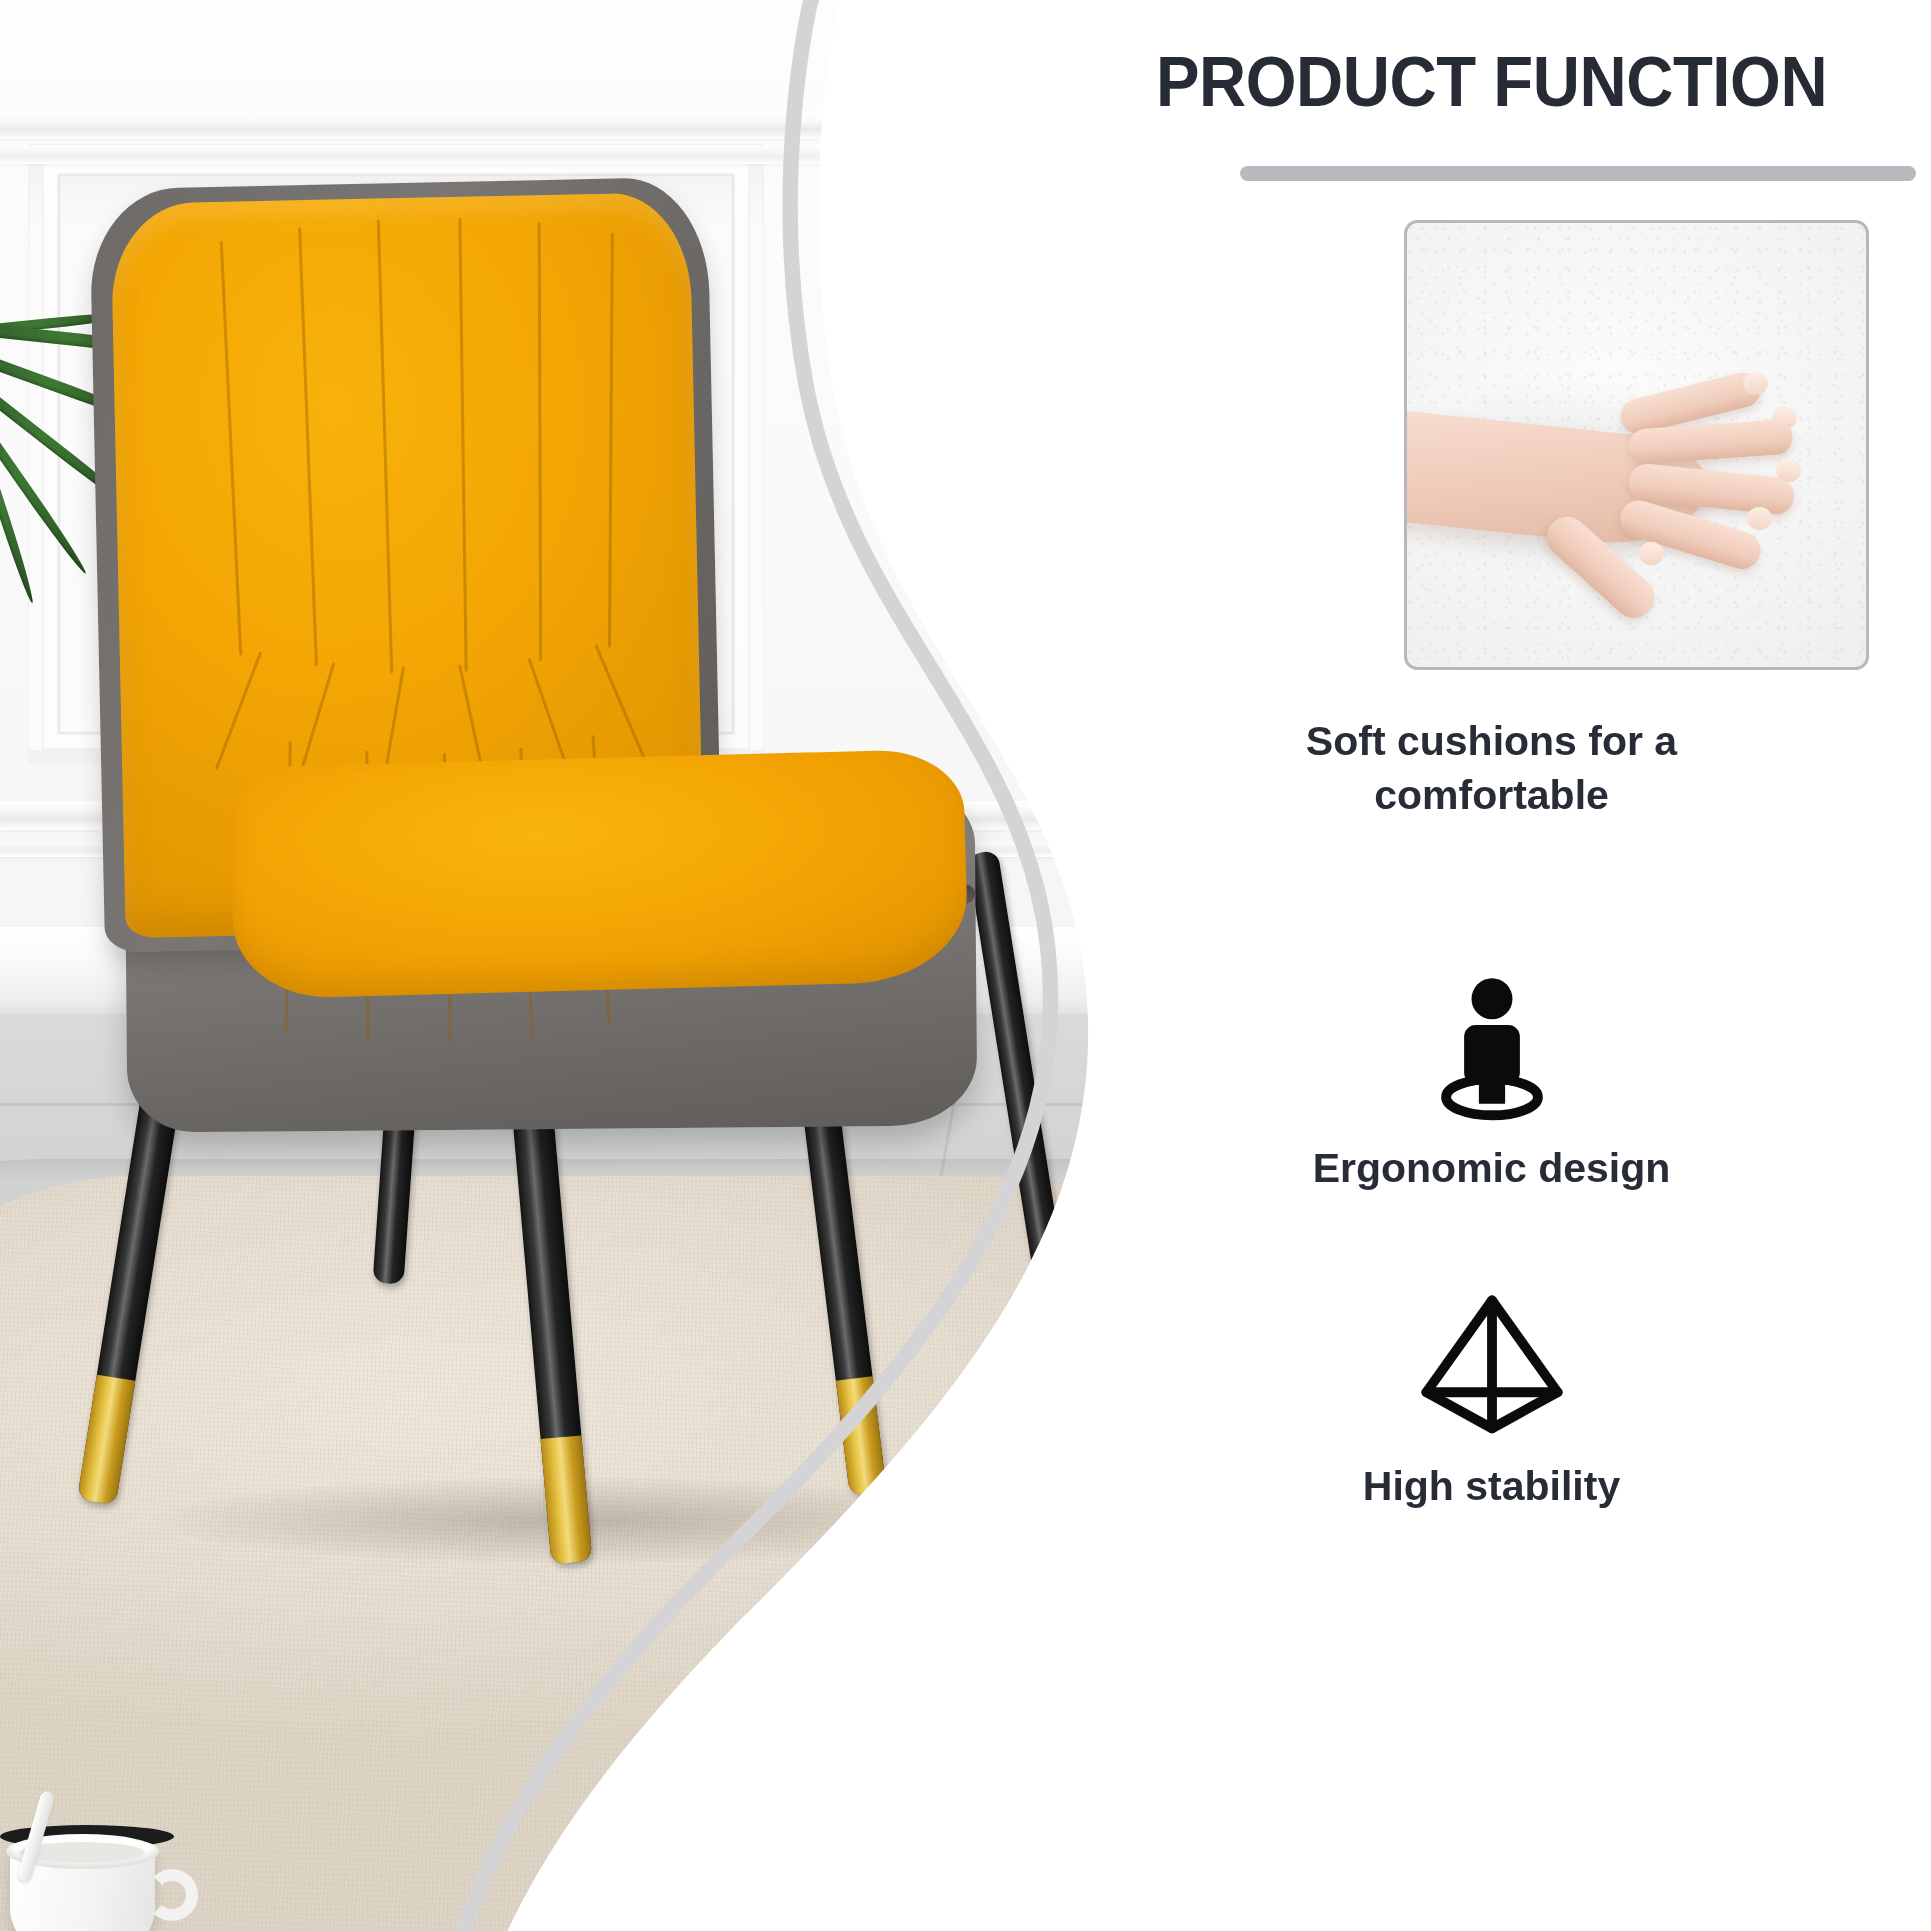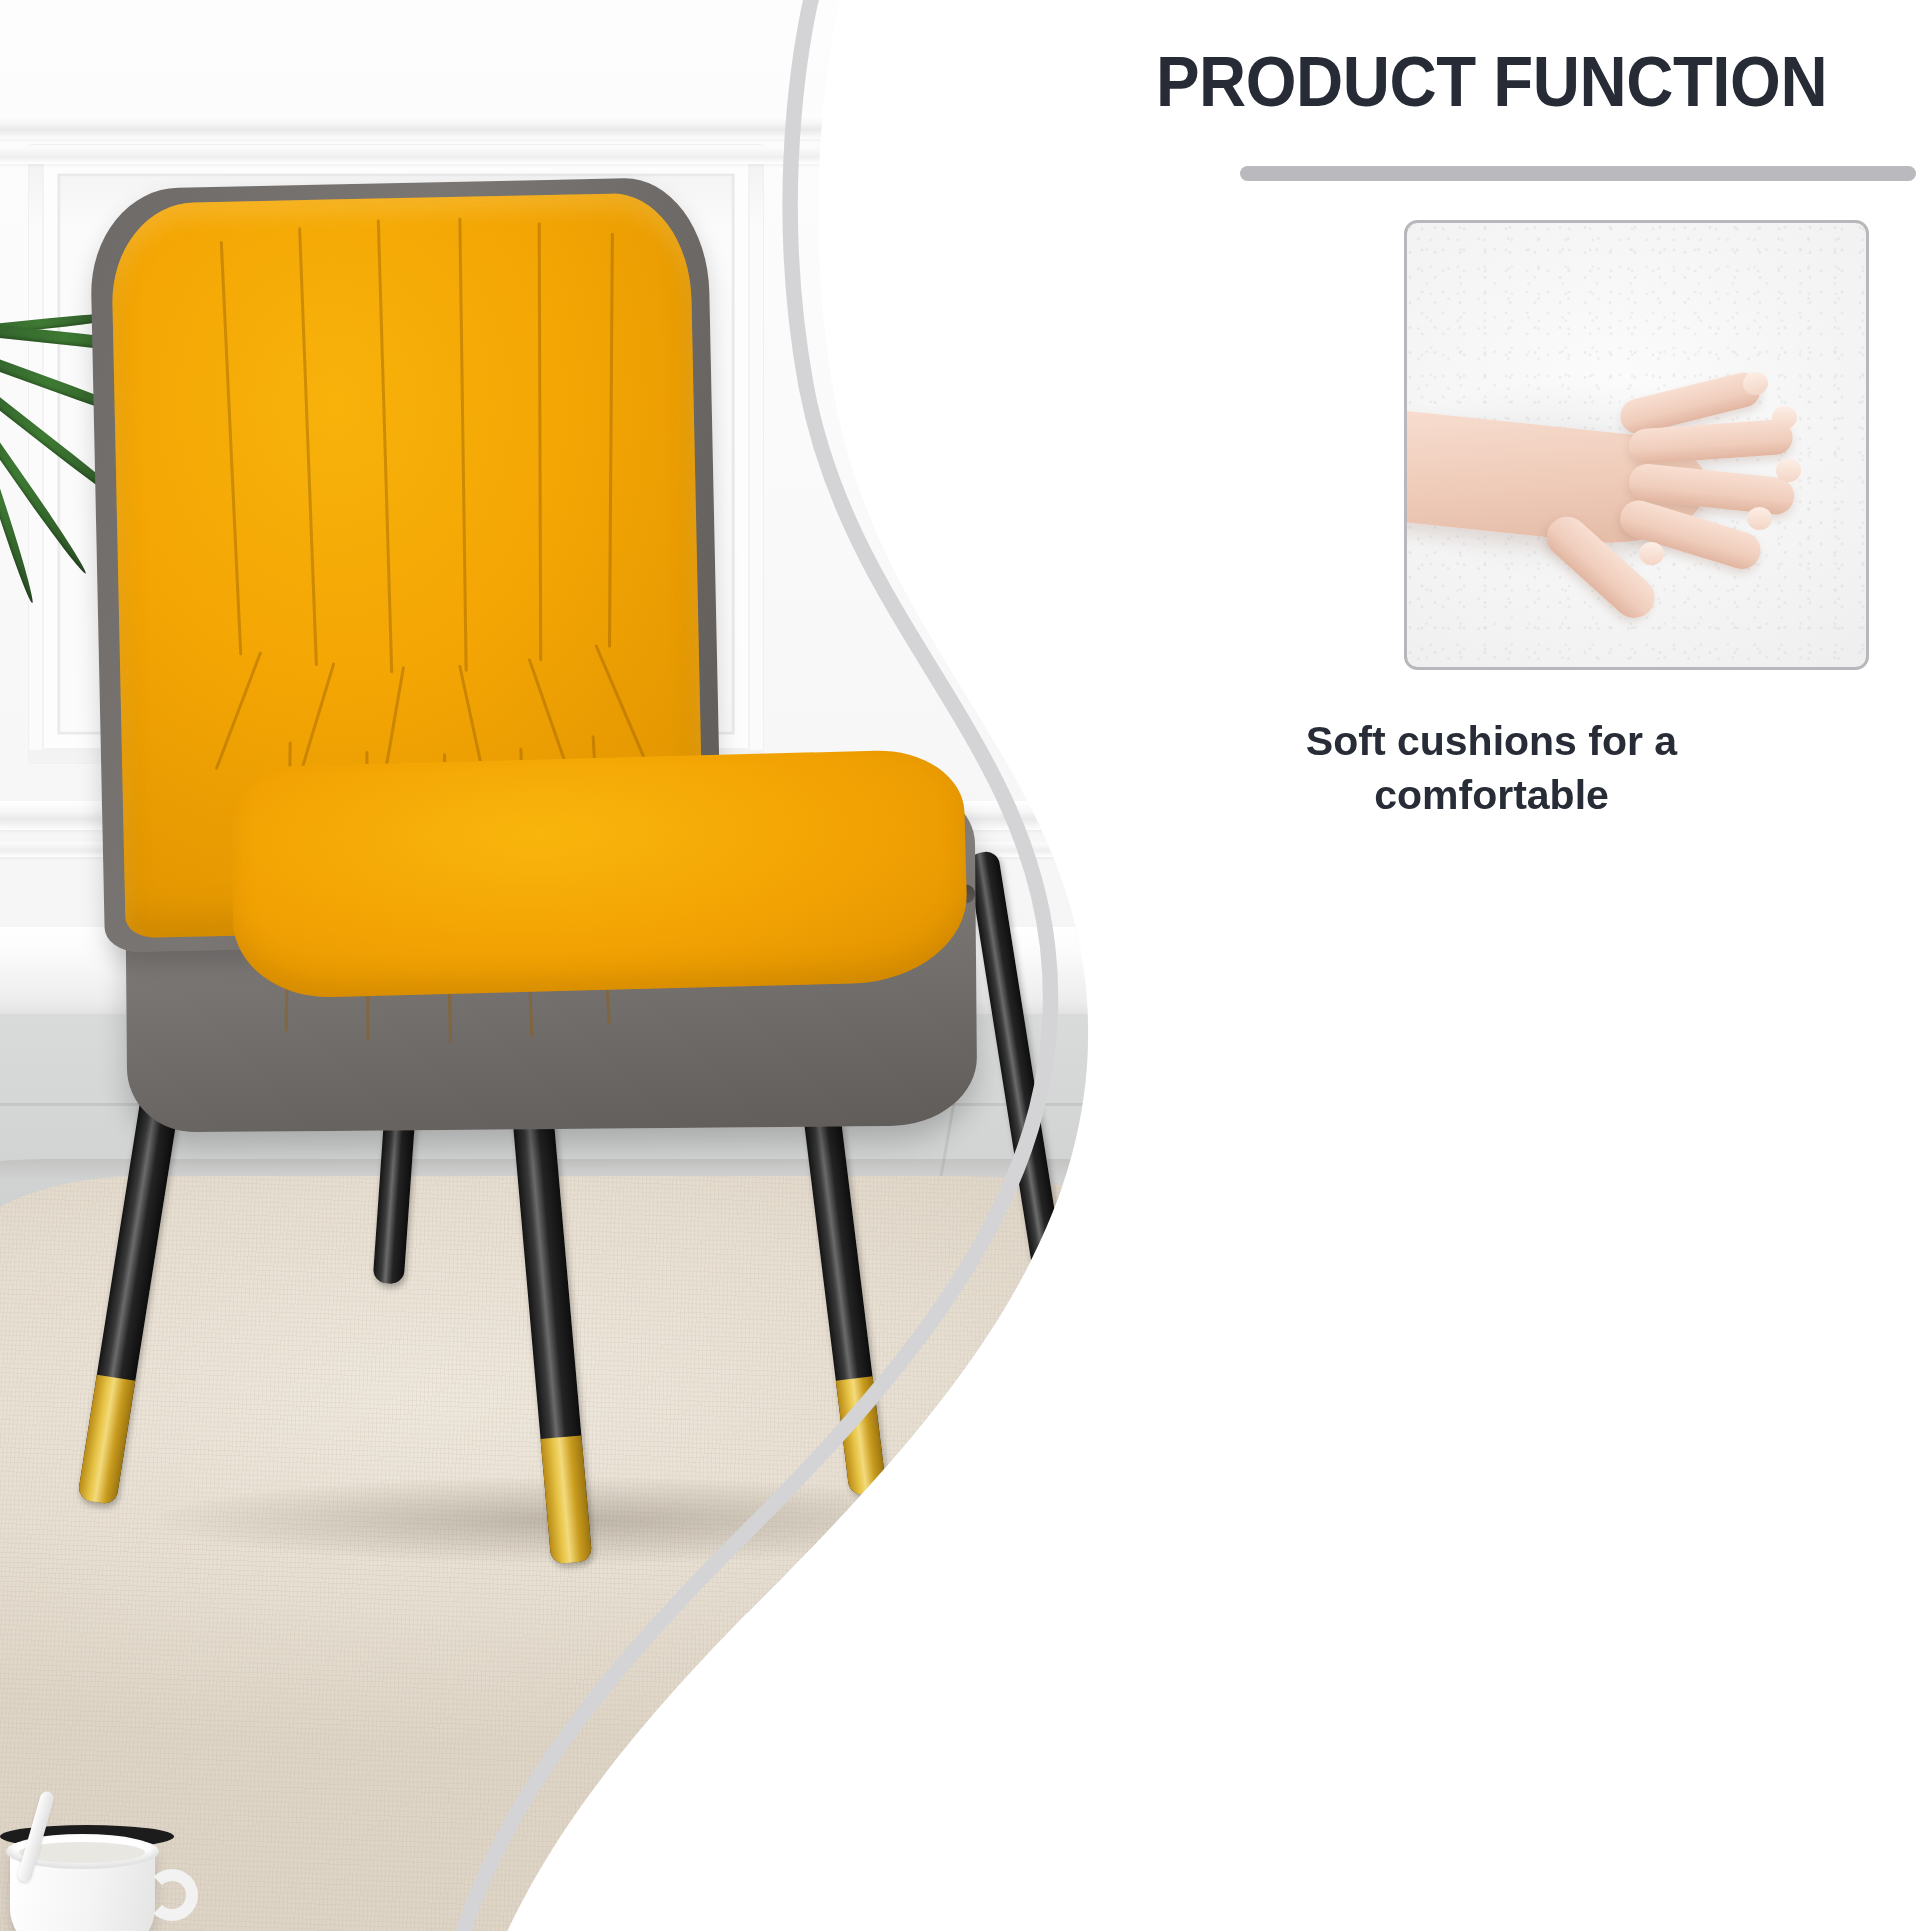--- a/index.html
+++ b/index.html
@@ -459,18 +459,41 @@
       <div class="finger f4"></div>
       <div class="nail n1"></div>
       <div class="nail n2"></div>
       <div class="nail n3"></div>
       <div class="nail n4"></div>
       <div class="nail n5"></div>
     </div>
 
     <div id="cushion-caption">Soft cushions for a comfortable</div>
 
-
+    <div class="feature" id="feature-ergonomic">
+      <div class="icon-slot">
+        <svg width="164" height="164" viewBox="0 0 100 100">
+          <circle cx="50" cy="20" r="12.5" fill="#0B0B0B"></circle>
+          <rect x="33" y="36" width="34" height="36" rx="7" fill="#0B0B0B"></rect>
+          <rect x="42" y="66" width="16" height="18" fill="#0B0B0B"></rect>
+          <ellipse cx="50" cy="80" rx="28" ry="11" fill="none" stroke="#0B0B0B" stroke-width="6"></ellipse>
+        </svg>
+      </div>
+      <div class="feature-label">Ergonomic design</div>
+    </div>
+
+    <div class="feature" id="feature-stability">
+      <div class="icon-slot">
+        <svg width="164" height="164" viewBox="0 0 100 100">
+          <g fill="none" stroke="#0B0B0B" stroke-width="6" stroke-linejoin="round" stroke-linecap="round">
+            <path d="M50 10 L10 66 L50 88 L90 66 Z"></path>
+            <path d="M50 10 L50 88"></path>
+            <path d="M10 66 L90 66"></path>
+          </g>
+        </svg>
+      </div>
+      <div class="feature-label">High stability</div>
+    </div>
 
 
   </div>
 </div>
 
 
 </body></html>

